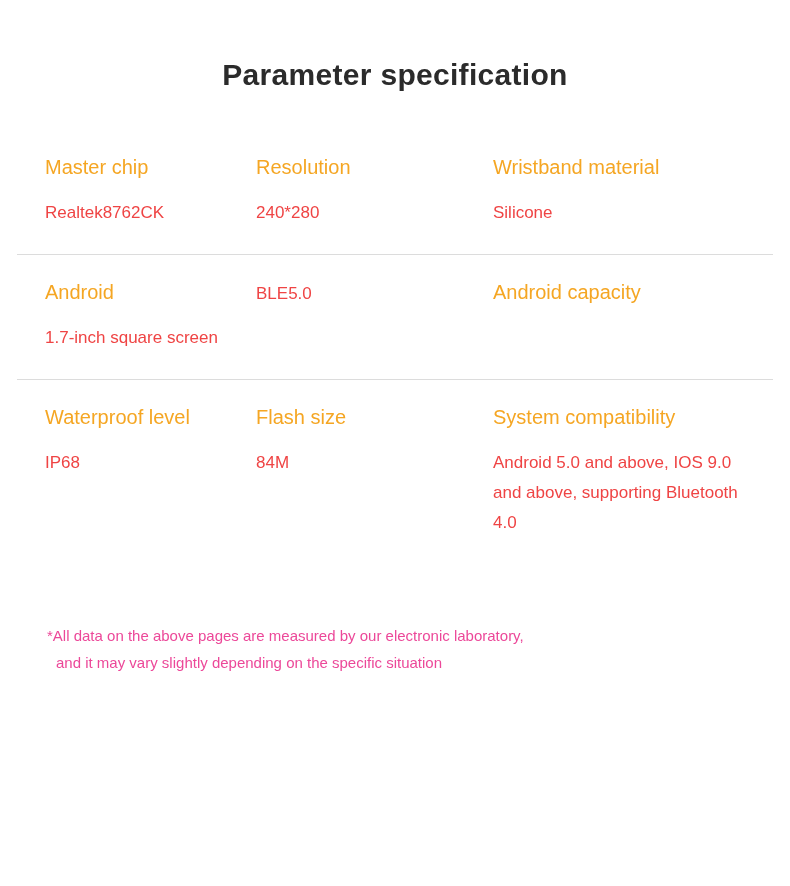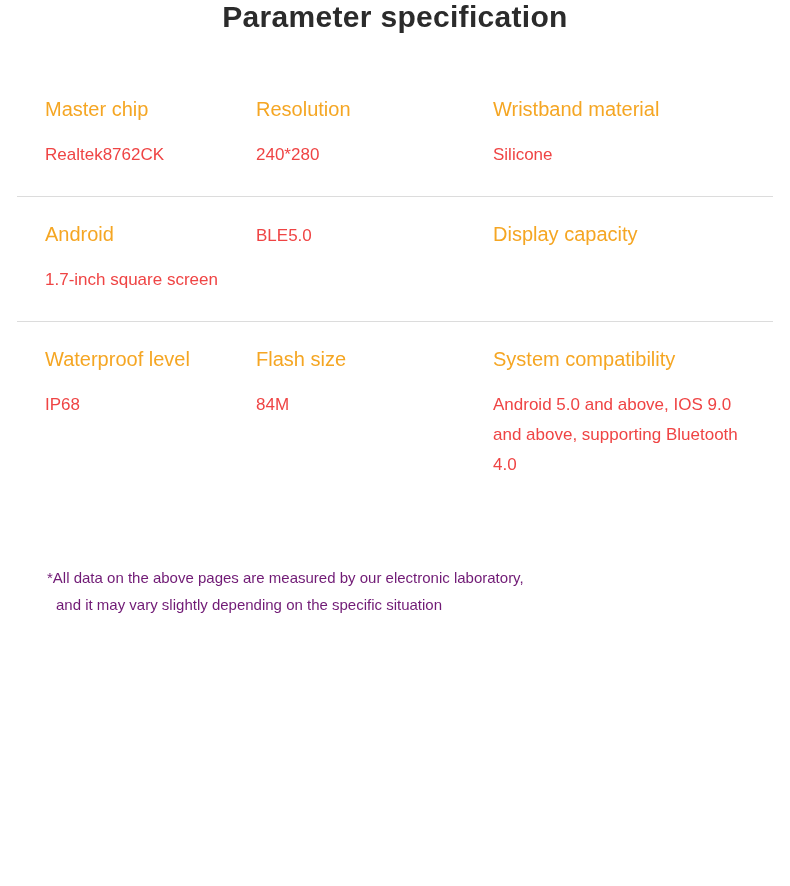--- a/index.html
+++ b/index.html
@@ -15,20 +15,21 @@
     background: #ffffff;
     position: relative;
     padding: 0;
   }
   .title {
     text-align: center;
     font-size: 30px;
     font-weight: bold;
     color: #2b2b2b;
     letter-spacing: 0.3px;
+    padding-top: 58px;
     padding-bottom: 0;
   }
   .spec-table {
     margin: 0 17px;
     padding-top: 38px;
   }
   .spec-row {
     display: flex;
     flex-direction: row;
     align-items: flex-start;
@@ -56,21 +57,21 @@
   }
   .spec-value {
     color: #ef4444;
     font-size: 17px;
     line-height: 30px;
     font-weight: normal;
   }
   .footnote {
     margin: 0 17px;
     padding: 58px 0 0 30px;
-    color: #701a75;
+    color: #ec4899;
     font-size: 15px;
     line-height: 27px;
   }
   .footnote-line2 { padding-left: 9px; }
 </style>
 </head>
 <body>
 
 <div class="page">
 
@@ -95,21 +96,21 @@
 
     <div class="spec-row">
       <div class="spec-cell c0">
         <div class="spec-label">Android</div>
         <div class="spec-value">1.7-inch square screen</div>
       </div>
       <div class="spec-cell c1">
         <div class="spec-value">BLE5.0</div>
       </div>
       <div class="spec-cell c2">
-        <div class="spec-label">Display capacity</div>
+        <div class="spec-label">Android capacity</div>
       </div>
     </div>
 
     <div class="spec-row last">
       <div class="spec-cell c0">
         <div class="spec-label">Waterproof level</div>
         <div class="spec-value">IP68</div>
       </div>
       <div class="spec-cell c1">
         <div class="spec-label">Flash size</div>

